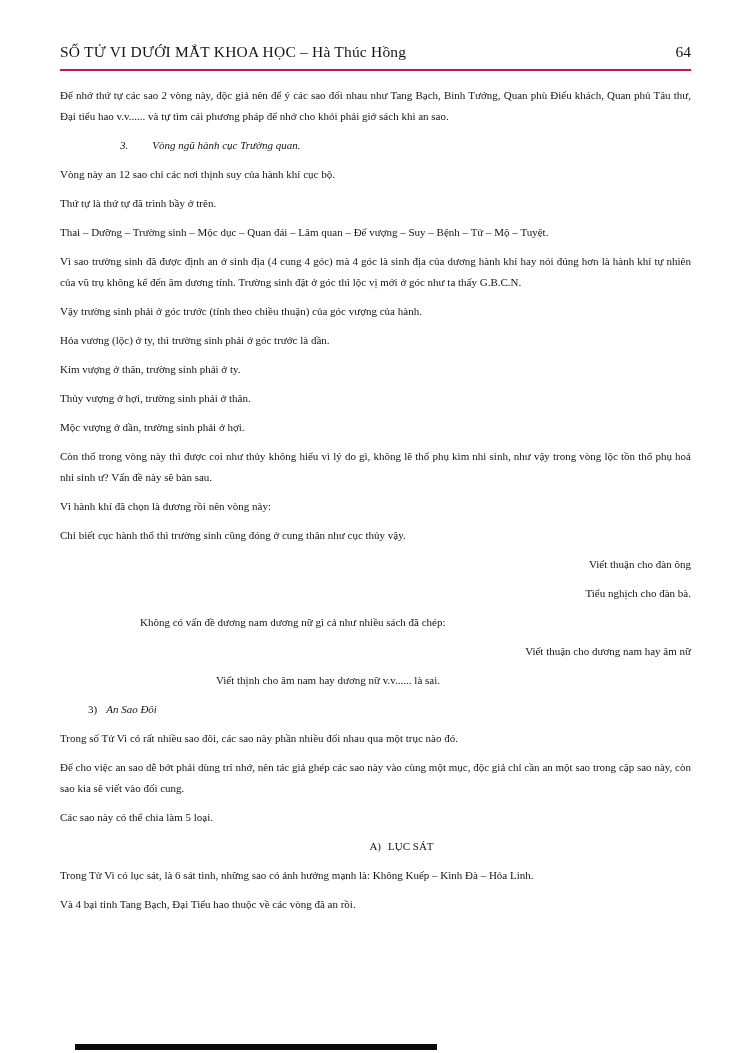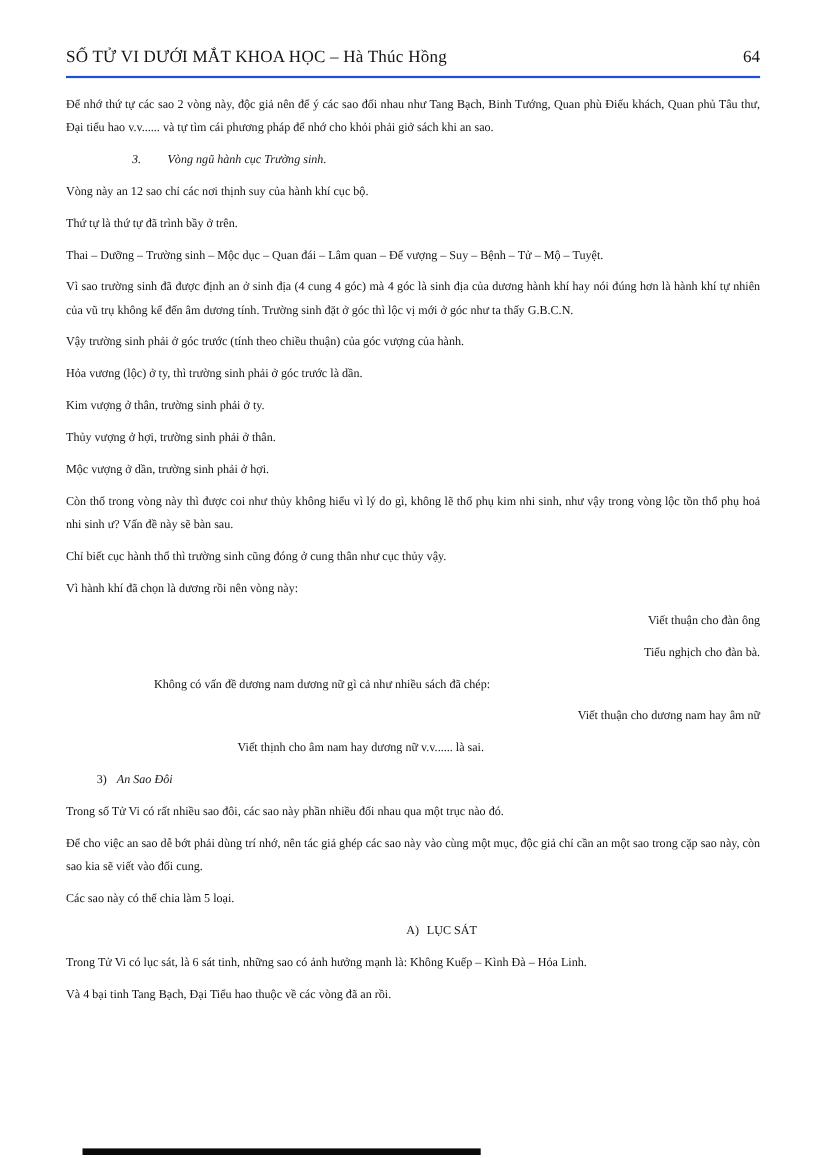--- a/index.html
+++ b/index.html
@@ -12,21 +12,21 @@
     box-sizing: border-box;
     padding: 42px 53px 0 60px;
     font-family: "Liberation Serif", "DejaVu Serif", serif;
     color: #141414;
     overflow: hidden;
   }
   .header {
     display: flex;
     justify-content: space-between;
     align-items: flex-end;
-    border-bottom: 2px solid #1d4ed8;
+    border-bottom: 2px solid #be185d;
     padding-bottom: 7px;
     font-size: 15.5px;
     line-height: 20px;
   }
   .header .title { letter-spacing: 0.2px; }
   .doc-body { margin-top: 14px; }
   .block {
     margin: 0 0 8px 0;
     font-size: 11px;
     line-height: 21px;
@@ -55,33 +55,33 @@
 </head>
 <body>
 
 <div class="page">
   <div class="header">
     <span class="title">SỐ TỬ VI DƯỚI MẮT KHOA HỌC – Hà Thúc Hồng</span>
     <span class="page-num">64</span>
   </div>
   <div class="doc-body" id="doc-body">
       <p class="block"><span class="blk-text">Để nhớ thứ tự các sao 2 vòng này, độc giả nên để ý các sao đối nhau như Tang Bạch, Binh Tướng, Quan phù Điếu khách, Quan phủ Tâu thư, Đại tiểu hao v.v...... và tự tìm cái phương pháp để nhớ cho khỏi phải giở sách khi an sao.</span></p>
-      <p class="block heading-vong"><span class="blk-num">3.</span><span class="blk-text">Vòng ngũ hành cục Trường sinh.</span></p>
+      <p class="block heading-vong"><span class="blk-num">3.</span><span class="blk-text">Vòng ngũ hành cục Trường quan.</span></p>
       <p class="block"><span class="blk-text">Vòng này an 12 sao chỉ các nơi thịnh suy của hành khí cục bộ.</span></p>
       <p class="block"><span class="blk-text">Thứ tự là thứ tự đã trình bầy ở trên.</span></p>
       <p class="block"><span class="blk-text">Thai – Dưỡng – Trường sinh – Mộc dục – Quan đái – Lâm quan – Đế vượng – Suy – Bệnh – Tử – Mộ – Tuyệt.</span></p>
       <p class="block"><span class="blk-text">Vì sao trường sinh đã được định an ở sinh địa (4 cung 4 góc) mà 4 góc là sinh địa của dương hành khí hay nói đúng hơn là hành khí tự nhiên của vũ trụ không kể đến âm dương tính. Trường sinh đặt ở góc thì lộc vị mới ở góc như ta thấy G.B.C.N.</span></p>
       <p class="block"><span class="blk-text">Vậy trường sinh phải ở góc trước (tính theo chiều thuận) của góc vượng của hành.</span></p>
       <p class="block"><span class="blk-text">Hỏa vương (lộc) ở ty, thì trường sinh phải ở góc trước là dần.</span></p>
       <p class="block"><span class="blk-text">Kim vượng ở thân, trường sinh phải ở ty.</span></p>
       <p class="block"><span class="blk-text">Thủy vượng ở hợi, trường sinh phải ở thân.</span></p>
       <p class="block"><span class="blk-text">Mộc vượng ở dần, trường sinh phải ở hợi.</span></p>
       <p class="block"><span class="blk-text">Còn thổ trong vòng này thì được coi như thủy không hiểu vì lý do gì, không lẽ thổ phụ kim nhi sinh, như vậy trong vòng lộc tồn thổ phụ hoả nhi sinh ư? Vấn đề này sẽ bàn sau.</span></p>
+      <p class="block"><span class="blk-text">Vì hành khí đã chọn là dương rồi nên vòng này:</span></p>
       <p class="block"><span class="blk-text">Chỉ biết cục hành thổ thì trường sinh cũng đóng ở cung thân như cục thủy vậy.</span></p>
-      <p class="block"><span class="blk-text">Vì hành khí đã chọn là dương rồi nên vòng này:</span></p>
       <p class="block ind-196"><span class="blk-text">Viết thuận cho đàn ông</span></p>
       <p class="block ind-196"><span class="blk-text">Tiểu nghịch cho đàn bà.</span></p>
       <p class="block ind-110"><span class="blk-text">Không có vấn đề dương nam dương nữ gì cả như nhiều sách đã chép:</span></p>
       <p class="block ind-196"><span class="blk-text">Viết thuận cho dương nam hay âm nữ</span></p>
       <p class="block ind-216"><span class="blk-text">Viết thịnh cho âm nam hay dương nữ v.v...... là sai.</span></p>
       <p class="block heading-saodoi"><span class="blk-num">3)</span><span class="blk-text">An Sao Đôi</span></p>
       <p class="block"><span class="blk-text">Trong số Tử Vi có rất nhiều sao đôi, các sao này phần nhiều đối nhau qua một trục nào đó.</span></p>
       <p class="block"><span class="blk-text">Để cho việc an sao dễ bớt phải dùng trí nhớ, nên tác giả ghép các sao này vào cùng một mục, độc giả chỉ cần an một sao trong cặp sao này, còn sao kia sẽ viết vào đối cung.</span></p>
       <p class="block"><span class="blk-text">Các sao này có thể chia làm 5 loại.</span></p>
       <p class="block heading-lucsat"><span class="blk-num">A)</span><span class="blk-text">LỤC SÁT</span></p>

